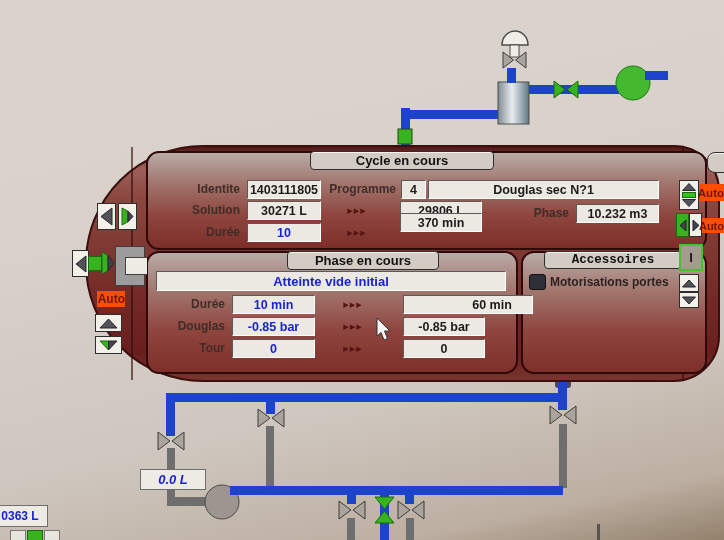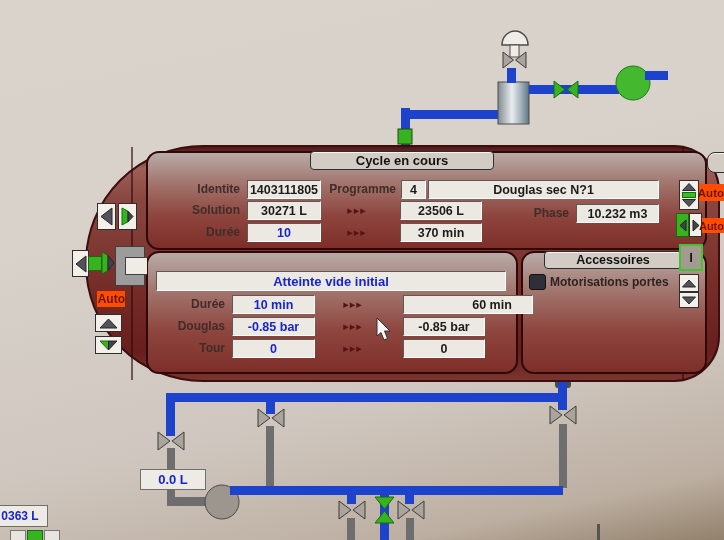--- a/index.html
+++ b/index.html
@@ -140,52 +140,55 @@
   <div style="z-index:4" class="abs">
     <div class="lbl" style="left:150px;top:182px;width:90px;">Identite</div>
     <div class="box" style="left:247px;top:180px;width:72px;">1403111805</div>
     <div class="lbl" style="left:320px;top:182px;width:76px;">Programme</div>
     <div class="box" style="left:401px;top:180px;width:23px;">4</div>
     <div class="box" style="left:428px;top:180px;width:229px;">Douglas sec N?1</div>
 
     <div class="lbl" style="left:150px;top:203px;width:90px;">Solution</div>
     <div class="box" style="left:247px;top:201px;width:72px;">30271 L</div>
     <div class="arrowtxt" style="left:334px;top:204px;width:46px;">▸▸▸</div>
-    <div class="box" style="left:400px;top:201px;width:80px;">23506 L</div>
+    <div class="box" style="left:400px;top:201px;width:80px;">29806 L</div>
     <div class="lbl" style="left:527px;top:206px;width:42px;">Phase</div>
     <div class="box" style="left:576px;top:204px;width:81px;">10.232 m3</div>
 
     <div class="lbl" style="left:150px;top:225px;width:90px;">Durée</div>
     <div class="box bl" style="left:247px;top:223px;width:72px;">10</div>
     <div class="arrowtxt" style="left:334px;top:226px;width:46px;">▸▸▸</div>
-    <div class="box" style="left:400px;top:223px;width:80px;">370 min</div>
+    <div class="box" style="left:400px;top:213px;width:80px;">370 min</div>
   </div>
 
   <div class="panel" style="left:146px;top:251px;width:368px;height:119px;z-index:3;"></div>
+  <div class="tab" style="left:287px;top:251px;width:150px;height:17px;z-index:4;">
+    <span>Phase en cours</span>
+  </div>
   <div style="z-index:4" class="abs">
     <div class="box bl" style="left:156px;top:271px;width:348px;height:18px;font-size:13px;">Atteinte vide initial</div>
 
     <div class="lbl" style="left:135px;top:297px;width:90px;">Durée</div>
     <div class="box bl" style="left:232px;top:295px;width:81px;">10 min</div>
     <div class="arrowtxt" style="left:330px;top:298px;width:46px;">▸▸▸</div>
     <div class="box" style="left:403px;top:295px;width:80px;padding-left:48px;">60 min</div>
 
     <div class="lbl" style="left:135px;top:319px;width:90px;">Douglas</div>
     <div class="box bl" style="left:232px;top:317px;width:81px;">-0.85 bar</div>
     <div class="arrowtxt" style="left:330px;top:320px;width:46px;">▸▸▸</div>
     <div class="box" style="left:403px;top:317px;width:80px;">-0.85 bar</div>
 
     <div class="lbl" style="left:135px;top:341px;width:90px;">Tour</div>
     <div class="box bl" style="left:232px;top:339px;width:81px;">0</div>
     <div class="arrowtxt" style="left:330px;top:342px;width:46px;">▸▸▸</div>
     <div class="box" style="left:403px;top:339px;width:80px;">0</div>
   </div>
 
   <div class="panel" style="left:521px;top:251px;width:182px;height:119px;z-index:3;"></div>
-  <div class="tab" style="left:544px;top:251px;width:136px;height:16px;font-size:12.5px;z-index:4;">
+  <div class="tab" style="left:544px;top:251px;width:136px;height:16px;font-size:12.5px;z-index:4;font-family:Liberation Mono, monospace;">
     <span>Accessoires</span>
   </div>
   <div class="abs" style="left:529px;top:274px;width:15px;height:14px;z-index:4;
        background:#2f2f3a;border:1px solid #111;border-radius:3px;"></div>
   <div class="abs" style="left:550px;top:275px;z-index:4;color:#2d2222;font-weight:bold;font-size:12px;text-align:center;">Motorisations portes</div>
 
   <div style="z-index:5" class="abs">
     <div class="btn" style="left:97px;top:203px;width:17px;height:25px;">
       <svg width="13" height="19">
           <polygon points="12,1 12,18 1,9.5" fill="#52525a" stroke="#26262c"></polygon>
@@ -266,21 +269,21 @@
           <polygon points="7,1 0.5,8 13.5,8" fill="#52525a" stroke="#26262c"></polygon>
         </svg>
     </div>
     <div class="btn" style="left:679px;top:292px;width:18px;height:14px;">
       <svg width="14" height="9">
           <polygon points="0.5,1 13.5,1 7,8" fill="#52525a" stroke="#26262c"></polygon>
         </svg>
     </div>
   </div>
 
-  <div class="meter" style="left:140px;top:469px;width:64px;height:19px;z-index:5;">0.0 L</div>
+  <div class="meter" style="left:140px;top:469px;width:64px;height:19px;z-index:5;font-style:italic;">0.0 L</div>
   <div class="meter" style="left:-8px;top:505px;width:54px;height:20px;font-size:12px;z-index:5;">0363 L</div>
   <div class="abs" style="left:10px;top:530px;width:14px;height:10px;background:#e8e5df;border:1px solid #777;z-index:5;"></div>
   <div class="abs" style="left:27px;top:530px;width:14px;height:10px;background:#37b31f;border:1px solid #1c6a10;z-index:5;"></div>
   <div class="abs" style="left:44px;top:530px;width:14px;height:10px;background:#e8e5df;border:1px solid #777;z-index:5;"></div>
 
   <svg class="abs" style="left:376px;top:318px;z-index:10;" width="17" height="24">
     <polygon points="1,0 1,18 5,14.5 8,22 11.5,20.5 8.5,13 14,13" fill="#f5f5f5" stroke="#333" stroke-width="1"></polygon>
   </svg>
 
 </div>

